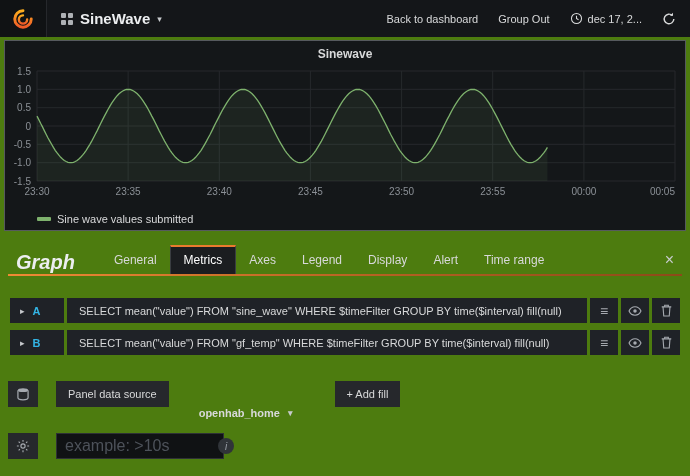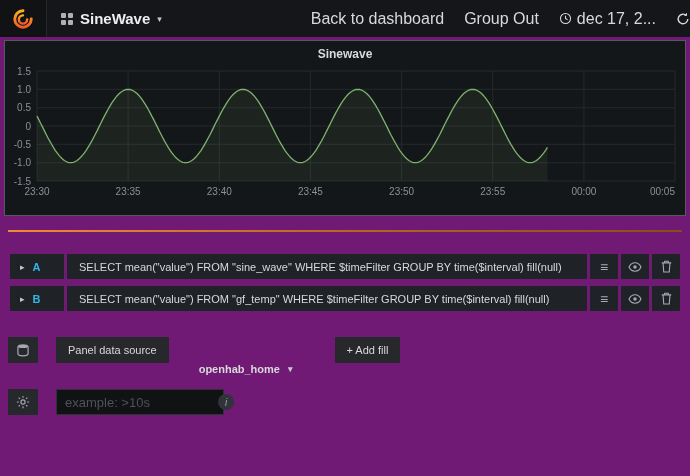--- a/index.html
+++ b/index.html
@@ -1,28 +1,28 @@
 <!DOCTYPE html>
 <html><head>
 <meta charset="utf-8">
 <style>
   html,body{margin:0;padding:0;background:#0e0f10;}
-  .page{width:690px;height:476px;background:#701a75;overflow:hidden;position:relative;
+  .page{width:690px;height:476px;background:#4d7c0f;overflow:hidden;position:relative;
         font-family:"Liberation Sans",sans-serif;color:#d8d9da;}
 
   
   .navbar{height:37px;background:#141619;display:flex;align-items:center;}
   .logo-box{width:46px;height:37px;background:#101214;border-right:1px solid #26282c;
             display:flex;align-items:center;justify-content:center;cursor:pointer;}
   .dash-nav{display:flex;align-items:center;gap:7px;padding:0 14px;cursor:pointer;}
   .grid-icon{display:grid;grid-template-columns:5px 5px;grid-gap:2px;}
   .grid-icon i{width:5px;height:5px;background:#aeb1b5;border-radius:1px;display:block;}
   .dash-title{font-size:15px;font-weight:700;color:#eceef0;}
   .caret{font-size:9px;color:#c7cacd;}
-  .nav-right{margin-left:auto;display:flex;align-items:center;gap:20px;font-size:16px;}
+  .nav-right{margin-left:auto;display:flex;align-items:center;gap:20px;padding-right:14px;font-size:11px;}
   .nav-link{cursor:pointer;display:flex;align-items:center;gap:5px;white-space:nowrap;}
 
   
   .panel{margin:3px 4px 0;border:1px solid #565a5e;background:#141719;padding:4px 2px 2px;}
   .panel-title{font-size:12px;font-weight:700;color:#d8d9da;text-align:center;height:18px;line-height:18px;cursor:pointer;}
   #chart-svg{display:block;margin:0 auto;}
   svg text.tick{font-family:"Liberation Sans",sans-serif;font-size:10px;fill:#8b9096;}
   .legend{display:flex;align-items:center;gap:6px;padding:0 0 3px 30px;font-size:11px;color:#d8d9da;cursor:pointer;}
   .legend-swatch{width:14px;height:4px;border-radius:1px;background:#7eb26d;}
 
@@ -50,21 +50,21 @@
 
   
   .ds-row,.opt-row{display:flex;gap:18px;height:26px;align-items:stretch;font-size:11px;}
   .ds-row{margin-top:26px;}
   .opt-row{margin-top:26px;}
   .box{background:#26282c;display:flex;align-items:center;padding:0 12px;color:#d8d9da;white-space:nowrap;}
   .icon-box{width:30px;padding:0;justify-content:center;}
   .ds-select{background:#404449;gap:8px;font-weight:700;cursor:pointer;margin-top:32px;}
   .add-query{margin-left:12px;cursor:pointer;}
   .opt-input{width:150px;background:#101214;border:1px solid #2e3136;color:#d8d9da;
-             font-family:"Liberation Sans",sans-serif;font-size:13px;padding:0 8px;outline:none;}
+             font-family:"Liberation Sans",sans-serif;font-size:16px;padding:0 8px;outline:none;}
   .opt-input::placeholder{color:#4d525a;}
   .info-badge{width:16px;height:16px;border-radius:50%;background:#303439;color:#9aa0a8;
               font-size:10px;font-style:italic;display:flex;align-items:center;justify-content:center;
               align-self:center;margin-left:-24px;}
 </style>
 </head>
 <body>
 
 <div class="page">
 
@@ -139,23 +139,40 @@
         <text class="tick" x="394.6" y="132" text-anchor="middle">23:50</text>
         <line x1="485.7" y1="8" x2="485.7" y2="118" stroke="#26292c"></line>
         <text class="tick" x="485.7" y="132" text-anchor="middle">23:55</text>
         <line x1="576.9" y1="8" x2="576.9" y2="118" stroke="#26292c"></line>
         <text class="tick" x="576.9" y="132" text-anchor="middle">00:00</text>
         <line x1="668.0" y1="8" x2="668.0" y2="118" stroke="#26292c"></line>
         <text class="tick" x="668.0" y="132" text-anchor="end">00:05</text>
         <path d="M30.0 53.1 L31.8 56.6 L33.6 60.3 L35.5 63.9 L37.3 67.6 L39.1 71.2 L40.9 74.7 L42.8 78.1 L44.6 81.3 L46.4 84.4 L48.2 87.3 L50.1 89.9 L51.9 92.2 L53.7 94.3 L55.5 96.0 L57.3 97.5 L59.2 98.5 L61.0 99.3 L62.8 99.6 L64.6 99.6 L66.5 99.3 L68.3 98.5 L70.1 97.5 L71.9 96.0 L73.7 94.3 L75.6 92.2 L77.4 89.9 L79.2 87.3 L81.0 84.4 L82.9 81.3 L84.7 78.1 L86.5 74.7 L88.3 71.2 L90.2 67.6 L92.0 63.9 L93.8 60.3 L95.6 56.6 L97.4 53.1 L99.3 49.6 L101.1 46.3 L102.9 43.1 L104.7 40.1 L106.6 37.4 L108.4 34.9 L110.2 32.7 L112.0 30.8 L113.9 29.2 L115.7 28.0 L117.5 27.1 L119.3 26.5 L121.1 26.3 L123.0 26.5 L124.8 27.1 L126.6 28.0 L128.4 29.2 L130.3 30.8 L132.1 32.7 L133.9 34.9 L135.7 37.4 L137.5 40.1 L139.4 43.1 L141.2 46.3 L143.0 49.6 L144.8 53.1 L146.7 56.6 L148.5 60.3 L150.3 63.9 L152.1 67.6 L154.0 71.2 L155.8 74.7 L157.6 78.1 L159.4 81.3 L161.2 84.4 L163.1 87.3 L164.9 89.9 L166.7 92.2 L168.5 94.3 L170.4 96.0 L172.2 97.5 L174.0 98.5 L175.8 99.3 L177.7 99.6 L179.5 99.6 L181.3 99.3 L183.1 98.5 L184.9 97.5 L186.8 96.0 L188.6 94.3 L190.4 92.2 L192.2 89.9 L194.1 87.3 L195.9 84.4 L197.7 81.3 L199.5 78.1 L201.3 74.7 L203.2 71.2 L205.0 67.6 L206.8 63.9 L208.6 60.3 L210.5 56.6 L212.3 53.1 L214.1 49.6 L215.9 46.3 L217.8 43.1 L219.6 40.1 L221.4 37.4 L223.2 34.9 L225.0 32.7 L226.9 30.8 L228.7 29.2 L230.5 28.0 L232.3 27.1 L234.2 26.5 L236.0 26.3 L237.8 26.5 L239.6 27.1 L241.5 28.0 L243.3 29.2 L245.1 30.8 L246.9 32.7 L248.7 34.9 L250.6 37.4 L252.4 40.1 L254.2 43.1 L256.0 46.3 L257.9 49.6 L259.7 53.1 L261.5 56.6 L263.3 60.3 L265.1 63.9 L267.0 67.6 L268.8 71.2 L270.6 74.7 L272.4 78.1 L274.3 81.3 L276.1 84.4 L277.9 87.3 L279.7 89.9 L281.6 92.2 L283.4 94.3 L285.2 96.0 L287.0 97.5 L288.8 98.5 L290.7 99.3 L292.5 99.6 L294.3 99.6 L296.1 99.3 L298.0 98.5 L299.8 97.5 L301.6 96.0 L303.4 94.3 L305.3 92.2 L307.1 89.9 L308.9 87.3 L310.7 84.4 L312.5 81.3 L314.4 78.1 L316.2 74.7 L318.0 71.2 L319.8 67.6 L321.7 63.9 L323.5 60.3 L325.3 56.6 L327.1 53.1 L328.9 49.6 L330.8 46.3 L332.6 43.1 L334.4 40.1 L336.2 37.4 L338.1 34.9 L339.9 32.7 L341.7 30.8 L343.5 29.2 L345.4 28.0 L347.2 27.1 L349.0 26.5 L350.8 26.3 L352.6 26.5 L354.5 27.1 L356.3 28.0 L358.1 29.2 L359.9 30.8 L361.8 32.7 L363.6 34.9 L365.4 37.4 L367.2 40.1 L369.1 43.1 L370.9 46.3 L372.7 49.6 L374.5 53.1 L376.3 56.6 L378.2 60.3 L380.0 63.9 L381.8 67.6 L383.6 71.2 L385.5 74.7 L387.3 78.1 L389.1 81.3 L390.9 84.4 L392.7 87.3 L394.6 89.9 L396.4 92.2 L398.2 94.3 L400.0 96.0 L401.9 97.5 L403.7 98.5 L405.5 99.3 L407.3 99.6 L409.2 99.6 L411.0 99.3 L412.8 98.5 L414.6 97.5 L416.4 96.0 L418.3 94.3 L420.1 92.2 L421.9 89.9 L423.7 87.3 L425.6 84.4 L427.4 81.3 L429.2 78.1 L431.0 74.7 L432.9 71.2 L434.7 67.6 L436.5 63.9 L438.3 60.3 L440.1 56.6 L442.0 53.1 L443.8 49.6 L445.6 46.3 L447.4 43.1 L449.3 40.1 L451.1 37.4 L452.9 34.9 L454.7 32.7 L456.5 30.8 L458.4 29.2 L460.2 28.0 L462.0 27.1 L463.8 26.5 L465.7 26.3 L467.5 26.5 L469.3 27.1 L471.1 28.0 L473.0 29.2 L474.8 30.8 L476.6 32.7 L478.4 34.9 L480.2 37.4 L482.1 40.1 L483.9 43.1 L485.7 46.3 L487.5 49.6 L489.4 53.1 L491.2 56.6 L493.0 60.3 L494.8 63.9 L496.7 67.6 L498.5 71.2 L500.3 74.7 L502.1 78.1 L503.9 81.3 L505.8 84.4 L507.6 87.3 L509.4 89.9 L511.2 92.2 L513.1 94.3 L514.9 96.0 L516.7 97.5 L518.5 98.5 L520.3 99.3 L522.2 99.6 L524.0 99.6 L525.8 99.3 L527.6 98.5 L529.5 97.5 L531.3 96.0 L533.1 94.3 L534.9 92.2 L536.8 89.9 L538.6 87.3 L540.4 84.4 L540.4 118 L30.0 118 Z" fill="#7eb26d" fill-opacity="0.09"></path>
         <path d="M30.0 53.1 L31.8 56.6 L33.6 60.3 L35.5 63.9 L37.3 67.6 L39.1 71.2 L40.9 74.7 L42.8 78.1 L44.6 81.3 L46.4 84.4 L48.2 87.3 L50.1 89.9 L51.9 92.2 L53.7 94.3 L55.5 96.0 L57.3 97.5 L59.2 98.5 L61.0 99.3 L62.8 99.6 L64.6 99.6 L66.5 99.3 L68.3 98.5 L70.1 97.5 L71.9 96.0 L73.7 94.3 L75.6 92.2 L77.4 89.9 L79.2 87.3 L81.0 84.4 L82.9 81.3 L84.7 78.1 L86.5 74.7 L88.3 71.2 L90.2 67.6 L92.0 63.9 L93.8 60.3 L95.6 56.6 L97.4 53.1 L99.3 49.6 L101.1 46.3 L102.9 43.1 L104.7 40.1 L106.6 37.4 L108.4 34.9 L110.2 32.7 L112.0 30.8 L113.9 29.2 L115.7 28.0 L117.5 27.1 L119.3 26.5 L121.1 26.3 L123.0 26.5 L124.8 27.1 L126.6 28.0 L128.4 29.2 L130.3 30.8 L132.1 32.7 L133.9 34.9 L135.7 37.4 L137.5 40.1 L139.4 43.1 L141.2 46.3 L143.0 49.6 L144.8 53.1 L146.7 56.6 L148.5 60.3 L150.3 63.9 L152.1 67.6 L154.0 71.2 L155.8 74.7 L157.6 78.1 L159.4 81.3 L161.2 84.4 L163.1 87.3 L164.9 89.9 L166.7 92.2 L168.5 94.3 L170.4 96.0 L172.2 97.5 L174.0 98.5 L175.8 99.3 L177.7 99.6 L179.5 99.6 L181.3 99.3 L183.1 98.5 L184.9 97.5 L186.8 96.0 L188.6 94.3 L190.4 92.2 L192.2 89.9 L194.1 87.3 L195.9 84.4 L197.7 81.3 L199.5 78.1 L201.3 74.7 L203.2 71.2 L205.0 67.6 L206.8 63.9 L208.6 60.3 L210.5 56.6 L212.3 53.1 L214.1 49.6 L215.9 46.3 L217.8 43.1 L219.6 40.1 L221.4 37.4 L223.2 34.9 L225.0 32.7 L226.9 30.8 L228.7 29.2 L230.5 28.0 L232.3 27.1 L234.2 26.5 L236.0 26.3 L237.8 26.5 L239.6 27.1 L241.5 28.0 L243.3 29.2 L245.1 30.8 L246.9 32.7 L248.7 34.9 L250.6 37.4 L252.4 40.1 L254.2 43.1 L256.0 46.3 L257.9 49.6 L259.7 53.1 L261.5 56.6 L263.3 60.3 L265.1 63.9 L267.0 67.6 L268.8 71.2 L270.6 74.7 L272.4 78.1 L274.3 81.3 L276.1 84.4 L277.9 87.3 L279.7 89.9 L281.6 92.2 L283.4 94.3 L285.2 96.0 L287.0 97.5 L288.8 98.5 L290.7 99.3 L292.5 99.6 L294.3 99.6 L296.1 99.3 L298.0 98.5 L299.8 97.5 L301.6 96.0 L303.4 94.3 L305.3 92.2 L307.1 89.9 L308.9 87.3 L310.7 84.4 L312.5 81.3 L314.4 78.1 L316.2 74.7 L318.0 71.2 L319.8 67.6 L321.7 63.9 L323.5 60.3 L325.3 56.6 L327.1 53.1 L328.9 49.6 L330.8 46.3 L332.6 43.1 L334.4 40.1 L336.2 37.4 L338.1 34.9 L339.9 32.7 L341.7 30.8 L343.5 29.2 L345.4 28.0 L347.2 27.1 L349.0 26.5 L350.8 26.3 L352.6 26.5 L354.5 27.1 L356.3 28.0 L358.1 29.2 L359.9 30.8 L361.8 32.7 L363.6 34.9 L365.4 37.4 L367.2 40.1 L369.1 43.1 L370.9 46.3 L372.7 49.6 L374.5 53.1 L376.3 56.6 L378.2 60.3 L380.0 63.9 L381.8 67.6 L383.6 71.2 L385.5 74.7 L387.3 78.1 L389.1 81.3 L390.9 84.4 L392.7 87.3 L394.6 89.9 L396.4 92.2 L398.2 94.3 L400.0 96.0 L401.9 97.5 L403.7 98.5 L405.5 99.3 L407.3 99.6 L409.2 99.6 L411.0 99.3 L412.8 98.5 L414.6 97.5 L416.4 96.0 L418.3 94.3 L420.1 92.2 L421.9 89.9 L423.7 87.3 L425.6 84.4 L427.4 81.3 L429.2 78.1 L431.0 74.7 L432.9 71.2 L434.7 67.6 L436.5 63.9 L438.3 60.3 L440.1 56.6 L442.0 53.1 L443.8 49.6 L445.6 46.3 L447.4 43.1 L449.3 40.1 L451.1 37.4 L452.9 34.9 L454.7 32.7 L456.5 30.8 L458.4 29.2 L460.2 28.0 L462.0 27.1 L463.8 26.5 L465.7 26.3 L467.5 26.5 L469.3 27.1 L471.1 28.0 L473.0 29.2 L474.8 30.8 L476.6 32.7 L478.4 34.9 L480.2 37.4 L482.1 40.1 L483.9 43.1 L485.7 46.3 L487.5 49.6 L489.4 53.1 L491.2 56.6 L493.0 60.3 L494.8 63.9 L496.7 67.6 L498.5 71.2 L500.3 74.7 L502.1 78.1 L503.9 81.3 L505.8 84.4 L507.6 87.3 L509.4 89.9 L511.2 92.2 L513.1 94.3 L514.9 96.0 L516.7 97.5 L518.5 98.5 L520.3 99.3 L522.2 99.6 L524.0 99.6 L525.8 99.3 L527.6 98.5 L529.5 97.5 L531.3 96.0 L533.1 94.3 L534.9 92.2 L536.8 89.9 L538.6 87.3 L540.4 84.4 " fill="none" stroke="#7eb26d" stroke-width="1.3"></path>
       </svg>
+    <div class="legend">
+      <span class="legend-swatch" id="legend-swatch" style="background: rgb(126, 178, 109);"></span>
+      <span>Sine wave values submitted</span>
+    </div>
   </section>
 
   <section class="editor">
+    <div class="editor-header">
+      <div class="panel-type">Graph</div>
+      <div class="tabs" id="tabs">
+          <div class="tab">General</div>
+          <div class="tab active">Metrics</div>
+          <div class="tab">Axes</div>
+          <div class="tab">Legend</div>
+          <div class="tab">Display</div>
+          <div class="tab">Alert</div>
+          <div class="tab">Time range</div>
+        </div>
+      <div class="close">×</div>
+    </div>
     <div class="tab-underline"></div>
 
     <div class="query-list" id="query-list">
         <div class="query-row">
           <div class="q-seg q-head">
             <span class="q-caret">▸</span>
             <span class="q-letter">A</span>
           </div>
           <div class="q-seg q-text">SELECT mean("value") FROM "sine_wave" WHERE $timeFilter GROUP BY time($interval) fill(null)</div>
           <div class="q-seg q-btn">

